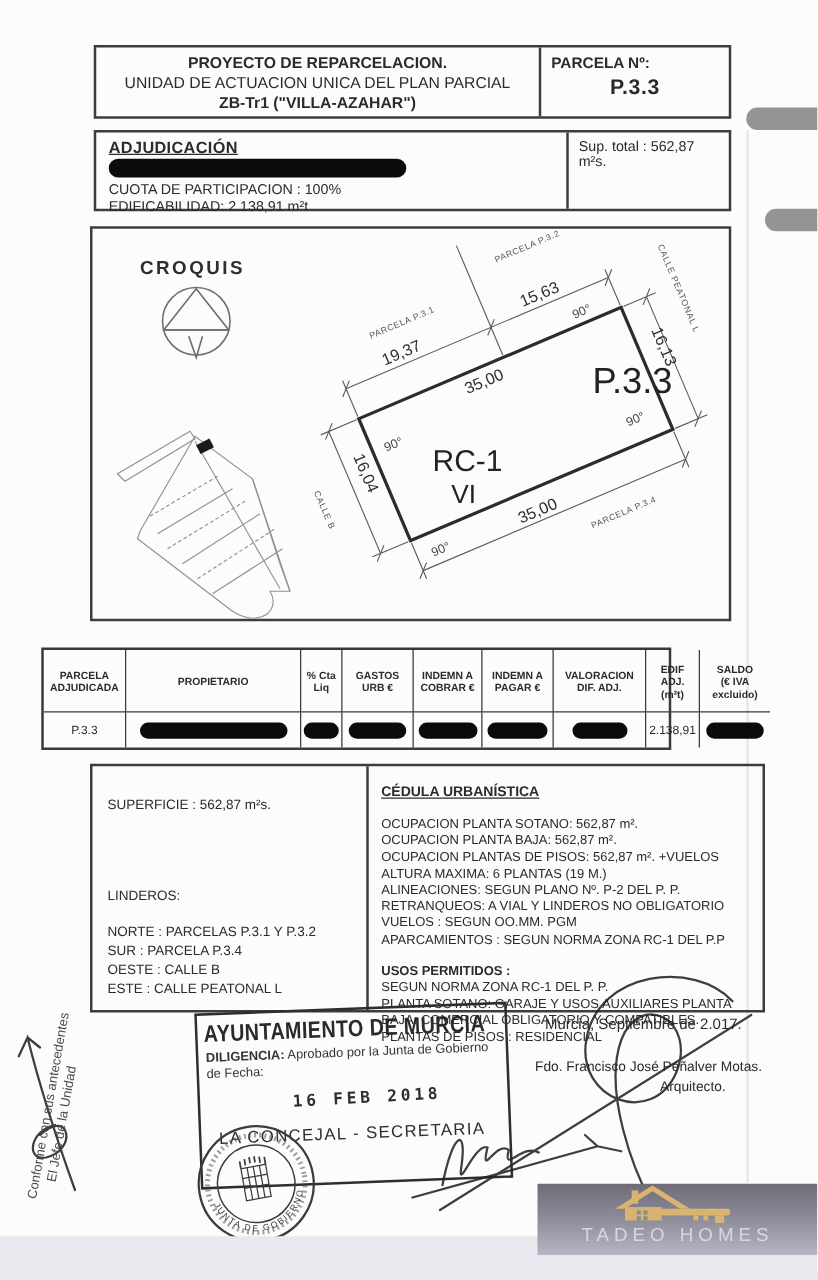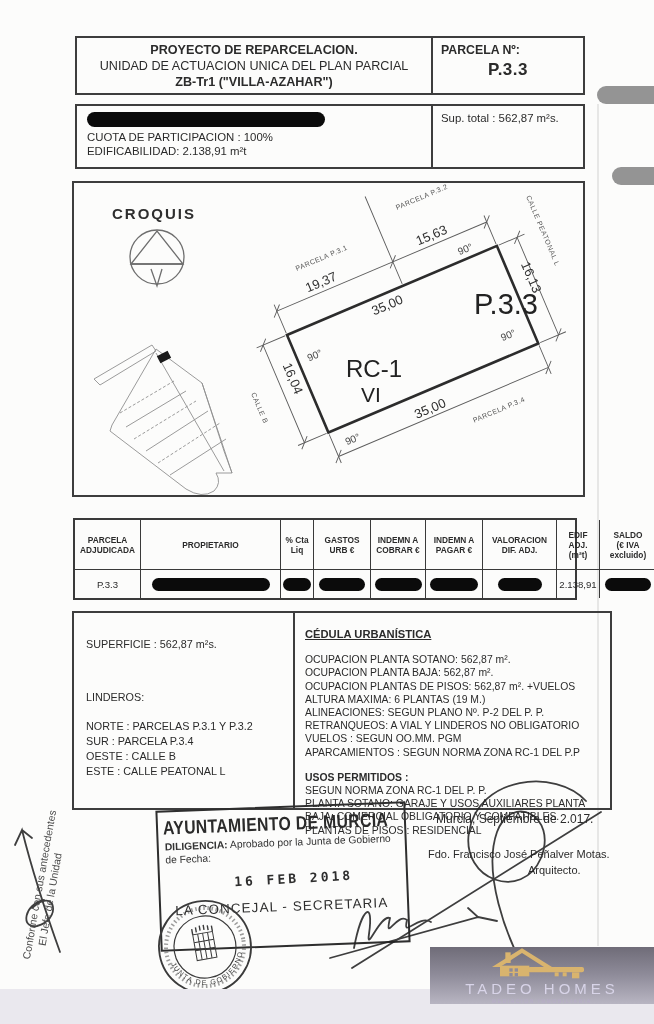--- a/index.html
+++ b/index.html
@@ -15,40 +15,40 @@
   .hb-right{width:150px;padding:5px 8px;font-size:12.3px;box-sizing:border-box;}
   .pv{text-align:center;font-size:17px;margin-top:3px;letter-spacing:.5px;}
 
   
   #adj-box{left:75px;top:104px;width:510px;height:65px;display:flex;}
   .adj-left{flex:1;padding:4px 10px 0;border-right:2px solid #3d3d3d;}
   .adj-title{font-weight:bold;font-size:13px;text-decoration:underline;letter-spacing:.3px;}
   .redact{background:#0b0b0b;border-radius:8px;}
   .adj-redact{width:238px;height:15px;margin:2px 0 3px;}
   .adj-line{font-size:11.4px;line-height:14px;}
-  .adj-right{width:150px;padding:6px 8px;font-size:11.4px;box-sizing:border-box;}
+  .adj-right{width:128px;padding:6px 8px;font-size:11.4px;box-sizing:border-box;}
 
   
   #croquis-box{left:72px;top:181px;width:513px;height:316px;}
 
   
   #alloc-table{position:absolute;left:33px;top:518px;width:504px;border:2px solid #3a3a3a;box-sizing:border-box;
-      display:grid;grid-template-columns:66px 140px 33px 57px 55px 57px 74px 43px 56px;margin-left:40px;}
+      display:grid;grid-template-columns:66px 140px 33px 57px 55px 57px 74px 43px 56px;}
   .th,.td{border-right:1.5px solid #3a3a3a;box-sizing:border-box;display:flex;align-items:center;justify-content:center;}
   .th:nth-child(9n){border-right:none;}
   .th{font-size:8.3px;font-weight:bold;text-align:center;white-space:pre-line;line-height:10px;height:50px;
       border-bottom:1.5px solid #3a3a3a;padding:2px;}
   .td{height:28px;font-size:9.6px;}
   .td:nth-child(9n){border-right:none;}
   .td .redact{height:13px;}
 
   
   #cedula-box{left:72px;top:611px;width:540px;height:199px;display:flex;}
   .ced-left{width:221px;border-right:2px solid #3d3d3d;padding:24px 12px 0;font-size:10.8px;line-height:15px;box-sizing:border-box;}
-  .ced-left .lind-title{margin-top:38px;}
+  .ced-left .lind-title{margin-top:58px;}
   .ced-left .lind-lines{margin-top:14px;}
   .ced-right{flex:1;padding:15px 10px;font-size:10.4px;line-height:13.2px;box-sizing:border-box;}
   .ced-title{font-weight:bold;font-size:11.2px;text-decoration:underline;margin-bottom:12px;}
   .usos-title{font-weight:bold;margin-top:12px;}
 
   
   .abs{position:absolute;}
   #place-date{left:436px;top:812px;font-size:12px;}
   #fdo-line{left:428px;top:848px;font-size:11px;}
   #role-line{left:528px;top:864px;font-size:11px;}
@@ -98,20 +98,21 @@
       <div class="b">ZB-Tr1 ("VILLA-AZAHAR")</div>
     </div>
     <div class="hb-right">
       <div class="b">PARCELA Nº:</div>
       <div class="b pv">P.3.3</div>
     </div>
   </div>
 
   <div class="box" id="adj-box">
     <div class="adj-left">
+      <div class="adj-title">ADJUDICACIÓN</div>
       <div class="redact adj-redact"></div>
       <div class="adj-line">CUOTA  DE PARTICIPACION : 100%</div>
       <div class="adj-line">EDIFICABILIDAD: 2.138,91 m²t</div>
     </div>
     <div class="adj-right">Sup. total : 562,87 m²s.</div>
   </div>
 
   <div class="box" id="croquis-box">
     <svg width="509" height="312" viewBox="0 0 509 312">
       <text x="38" y="36" font-size="15" letter-spacing="2" font-weight="bold" fill="#2e2e2e">CROQUIS</text>

